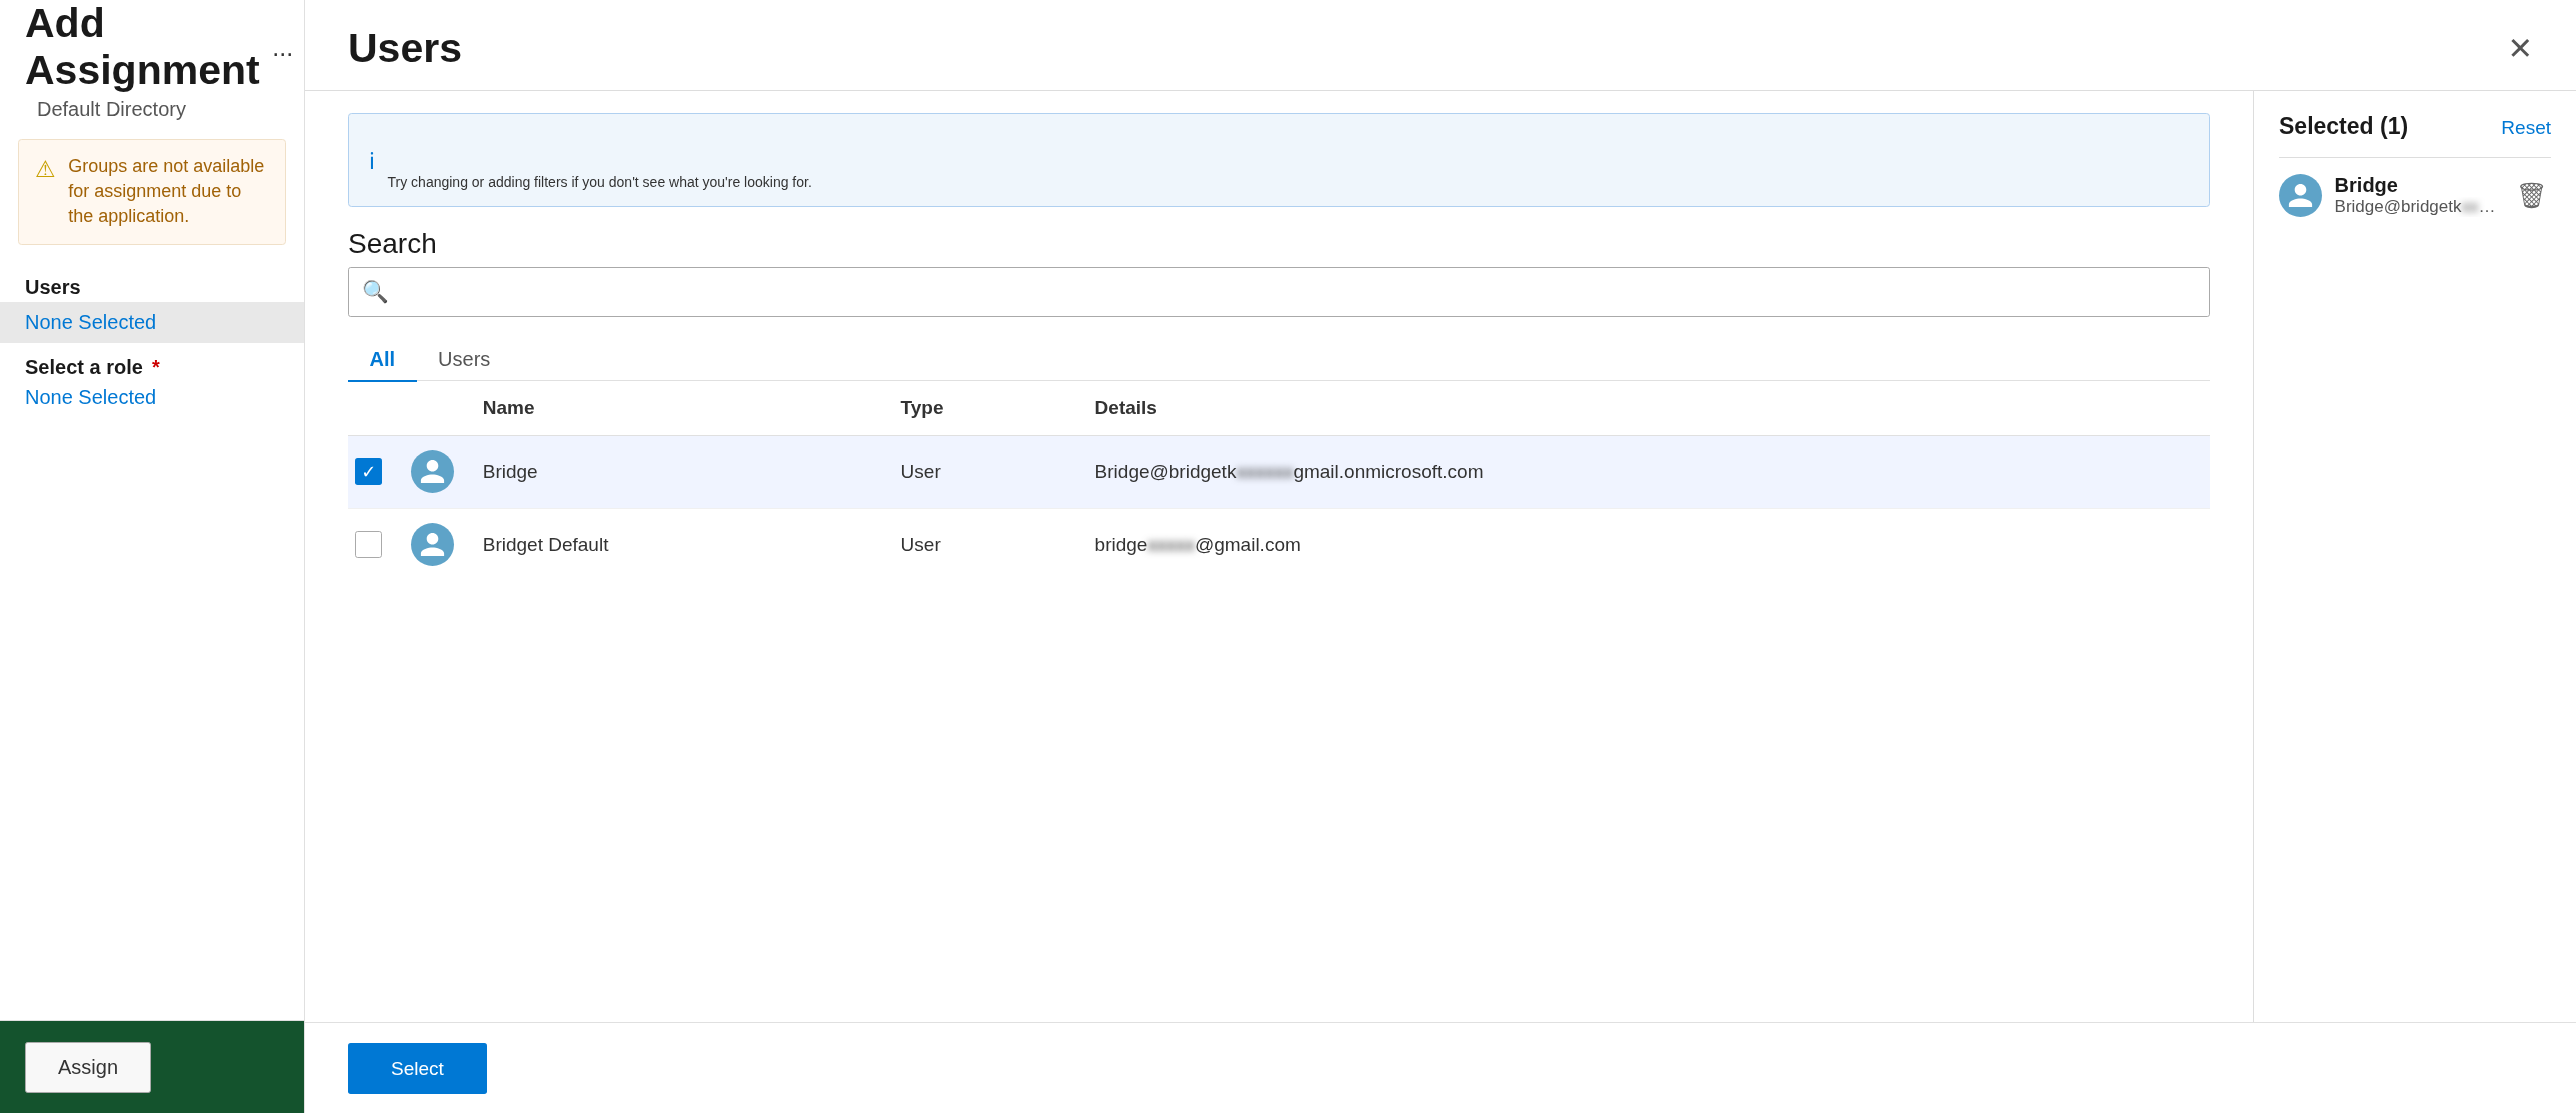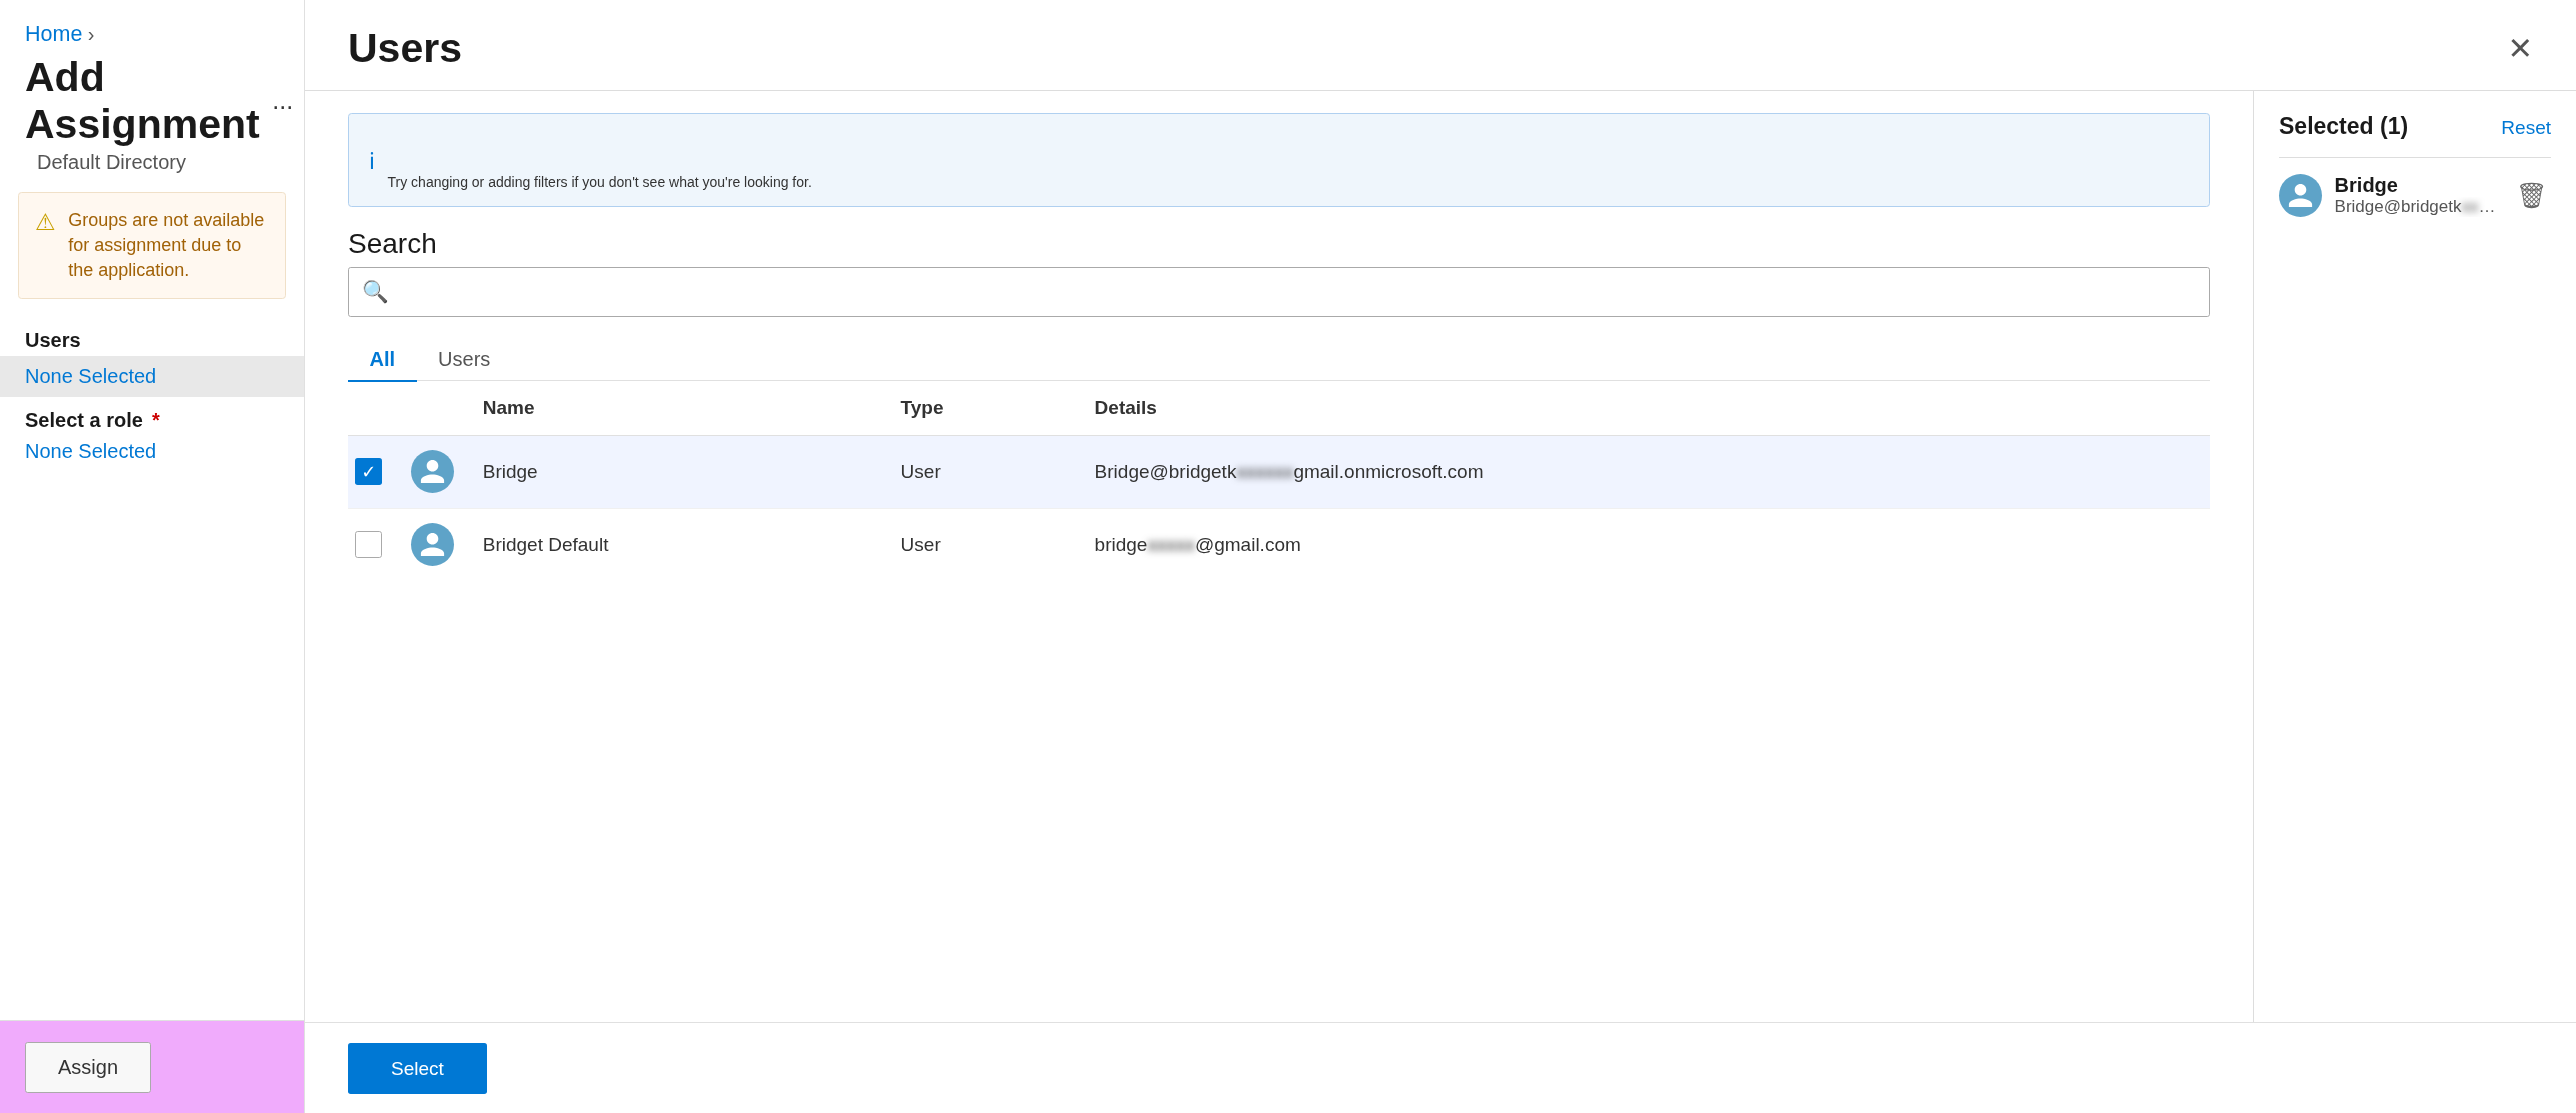--- a/index.html
+++ b/index.html
@@ -98,21 +98,21 @@
       font-size: 20px;
       color: #1a1a1a;
       font-weight: 600;
     }
     .left-panel-bottom {
       position: absolute;
       bottom: 0;
       left: 0;
       right: 0;
       padding: 21.5px 25px;
-      background: #f0abfc;
+      background: #14532d;
       border-top: 0.9px solid #e0e0e0;
     }
     .assign-btn {
       border: 0.9px solid #aaa;
       background: #f8f8f8;
       color: #333;
       font-size: 20px;
       padding: 12.6px 32px;
       border-radius: 2.7px;
       cursor: pointer;
@@ -391,24 +391,20 @@
       color: #666;
       font-size: 25px;
       padding: 3.6px;
       flex-shrink: 0;
     }
   </style>
 </head>
 <body>
 
 <div class="left-panel">
-  <div class="breadcrumb-row">
-    <span class="breadcrumb-home">Home</span>
-    <span class="breadcrumb-chevron">›</span>
-  </div>
   <div class="title-row">
     <span class="page-title">Add Assignment</span>
     <span class="more-icon">...</span>
   </div>
   <div class="subtitle">Default Directory</div>
 
   <div class="warning-box">
     <span class="warning-icon">⚠</span>
     <span class="warning-text">Groups are not available for assignment due to the application.</span>
   </div>

